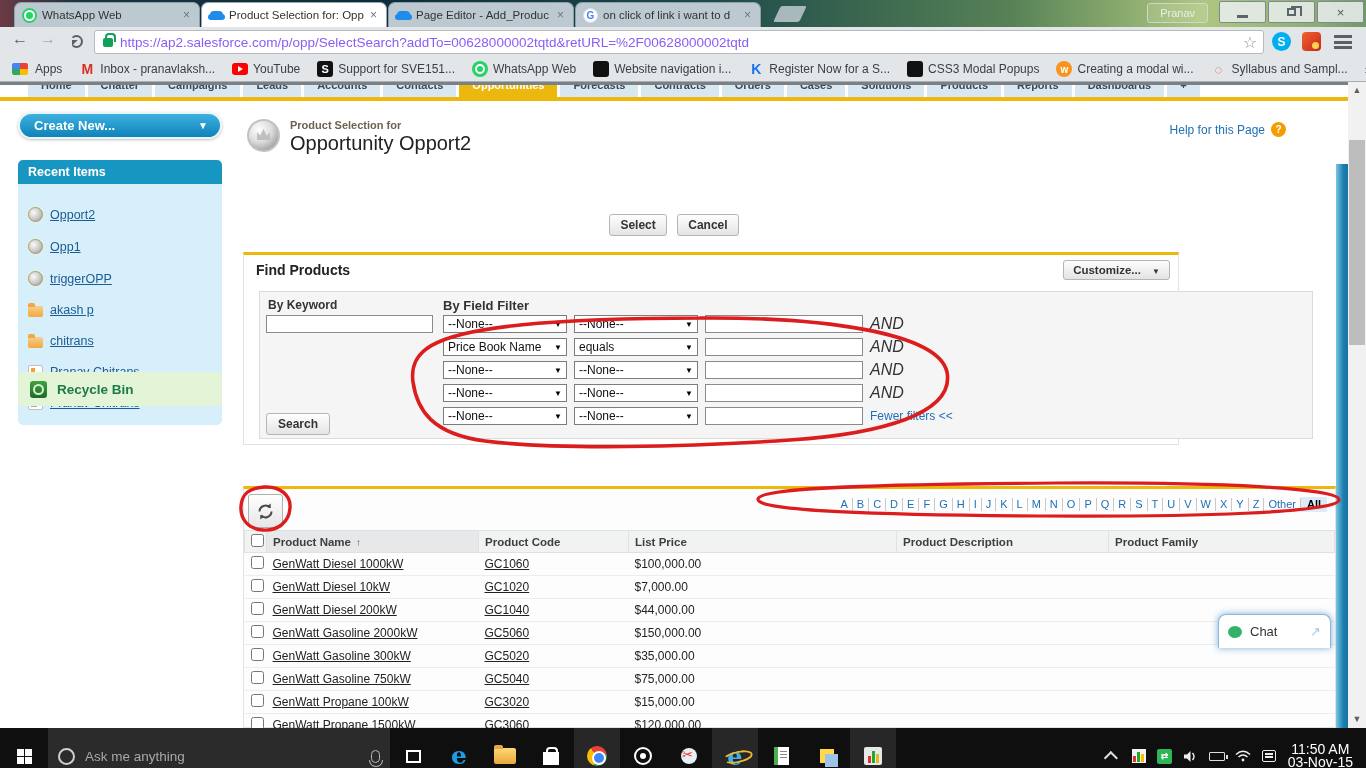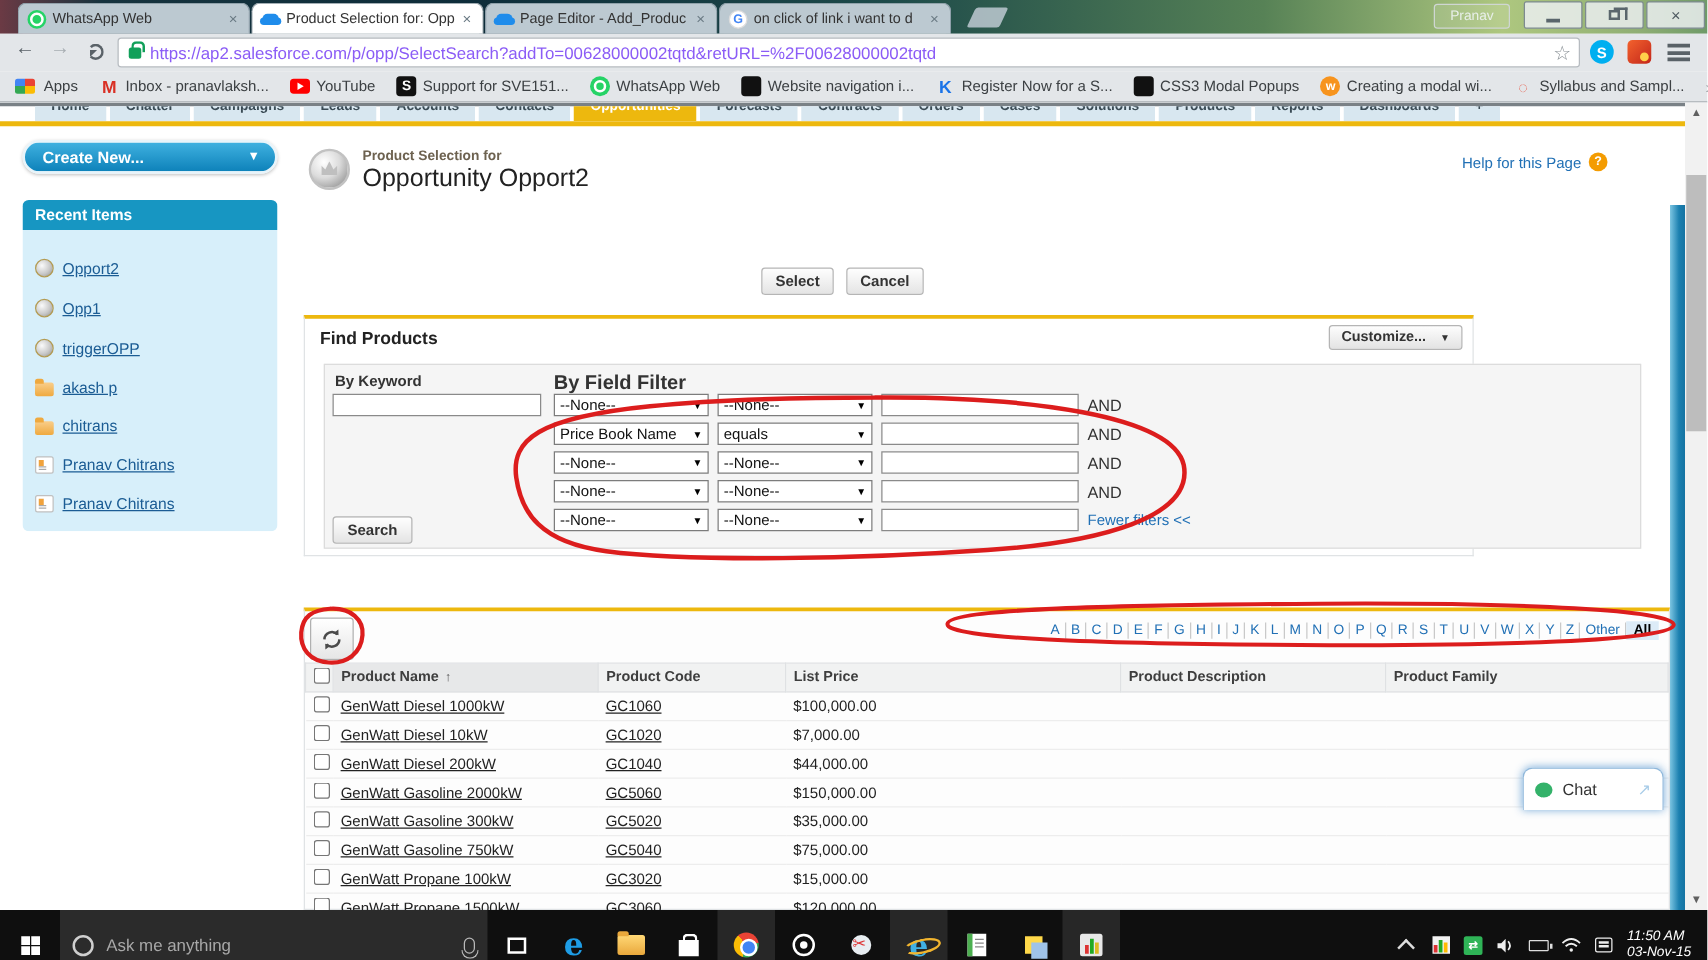--- a/index.html
+++ b/index.html
@@ -114,30 +114,30 @@
 
   
   #find-products { position:absolute; left:243px; top:170px; width:936px; height:193px; background:#fff;
     border:1px solid #e0e3e5; border-top:3px solid #edb80e; }
   #fp-title { position:absolute; left:12px; top:7px; font-size:14px; font-weight:bold; color:#222; }
   #customize-btn { position:absolute; right:8px; top:5px; padding:3px 9px; background:linear-gradient(#fdfdfd,#e3e3e3);
     border:1px solid #b5b5b5; border-radius:3px; font-size:11.5px; font-weight:bold; color:#333;margin-left:32px; }
   #customize-btn .arr { font-size:8px; margin-left:8px; }
   #filterbox { position:absolute; left:15px; top:36px; width:1054px; height:148px; background:#f5f5f5; border:1px solid #dcdcdc; }
   #lbl-keyword { position:absolute; left:8px; top:6px; font-size:12px; font-weight:bold; color:#333; }
-  #lbl-field { position:absolute; left:183px; top:6px; font-size:16px; font-weight:bold; color:#333; }
+  #lbl-field { position:absolute; left:183px; top:6px; font-size:13px; font-weight:bold; color:#333; }
   #keyword-input { position:absolute; left:6px; top:23px; width:167px; height:18px; border:1px solid #8a8a8a; background:#fff; font-size:12px; padding:0 3px; }
   #filter-rows { position:absolute; left:183px; top:23px; }
   .frow { display:flex; align-items:center; margin-bottom:5px; height:18px; }
   .fsel { width:124px; height:18px; background:#fff; border:1px solid #7c7c7c; font-size:12px; color:#111;
     display:flex; align-items:center; padding:0 4px; margin-right:7px; }
   .fsel .stext { flex:1; white-space:nowrap; overflow:hidden; }
   .fsel .sarr { font-size:8px; color:#000; }
   .fval { width:158px; height:18px; border:1px solid #8a8a8a; background:#fff; font-size:12px; padding:0 3px; margin-right:7px; }
-  .fand { font-size:13px; color:#333; }
+  .fand { font-size:16px; color:#333;font-style:italic; }
   .flink { font-size:12px; color:#2170b5; white-space:nowrap; }
   #search-btn { position:absolute; left:6px; top:121px; padding:3px 11px; background:linear-gradient(#fefefe,#e4e4e4);
     border:1px solid #b5b5b5; border-radius:3px; font-size:12px; font-weight:bold; color:#333; }
 
   
   #list-section { position:absolute; left:243px; top:404px; width:1093px; height:242px; background:#fdfdfd;
     border:1px solid #e0e3e5; border-top:3px solid #edb80e; }
   #refresh-btn { position:absolute; left:4px; top:5px; width:35px; height:34px; background:linear-gradient(#fff,#e6e6e6);
     border:1px solid #b0b0b0; border-radius:3px; display:flex; align-items:center; justify-content:center; }
   #alphabet { position:absolute; right:8px; top:8px; display:flex; align-items:center; }
@@ -209,21 +209,21 @@
   #tray { margin-left:auto; display:flex; align-items:center; }
   .trayic { width:26px; display:flex; align-items:center; justify-content:center; color:#eee; }
   #tray-chevron { width:10px; height:10px; border-left:2px solid #ddd; border-top:2px solid #ddd; transform:rotate(45deg) translateY(3px); }
   .minichart { width:14px; height:14px; background:#f3f3f3; display:flex; align-items:flex-end; gap:1px; padding:1px; }
   .minichart i { width:3px; display:block; }
   .greenapp { width:15px; height:15px; background:#2fb457; border-radius:2px; color:#fff; font-size:9px; display:flex; align-items:center; justify-content:center; font-weight:bold; }
   .battery-ic { width:16px; height:9px; border:1.5px solid #ddd; border-radius:1px; position:relative; }
   .battery-ic::after { content:""; position:absolute; right:-4px; top:2px; width:2px; height:4px; background:#ddd; }
   .action-ic { width:14px; height:12px; border:1.5px solid #eee; border-radius:2px; position:relative; }
   .action-ic::after { content:""; position:absolute; left:2px; top:2px; width:8px; height:1.5px; background:#eee; box-shadow:0 3px 0 #eee; }
-  #clock { text-align:left; color:#fff; font-size:11px; line-height:13px; padding:0 8px 0 6px;font-style:italic; }
+  #clock { text-align:center; color:#fff; font-size:14px; line-height:13px; padding:0 8px 0 6px; }
   #desk-sliver { width:5px; border-left:1px solid #444; }
 </style>
 </head>
 <body>
 
 <div id="titlebar">
   <div id="tabstrip">
       <div class="tab">
         <span class="tabicon ic-whatsapp"></span>
         <span class="tab-title">WhatsApp Web</span>
@@ -372,20 +372,24 @@
         <div class="ritem">
           <span class="ric card"></span>
           <a>Pranav Chitrans</a>
         </div>
         <div class="ritem">
           <span class="ric card"></span>
           <a>Pranav Chitrans</a>
         </div>
       </div>
   </div>
+  <div id="recycle-panel">
+    <span id="recycle-ic"></span>
+    <span id="recycle-label">Recycle Bin</span>
+  </div>
 
   <div id="hdr-coin"></div>
   <div id="hdr-eyebrow">Product Selection for</div>
   <div id="hdr-title">Opportunity Opport2</div>
   <div id="help-link">
     <span>Help for this Page</span>
     <span id="help-q">?</span>
   </div>
   <div id="action-btns">
     <span class="sfbtn">Select</span>

